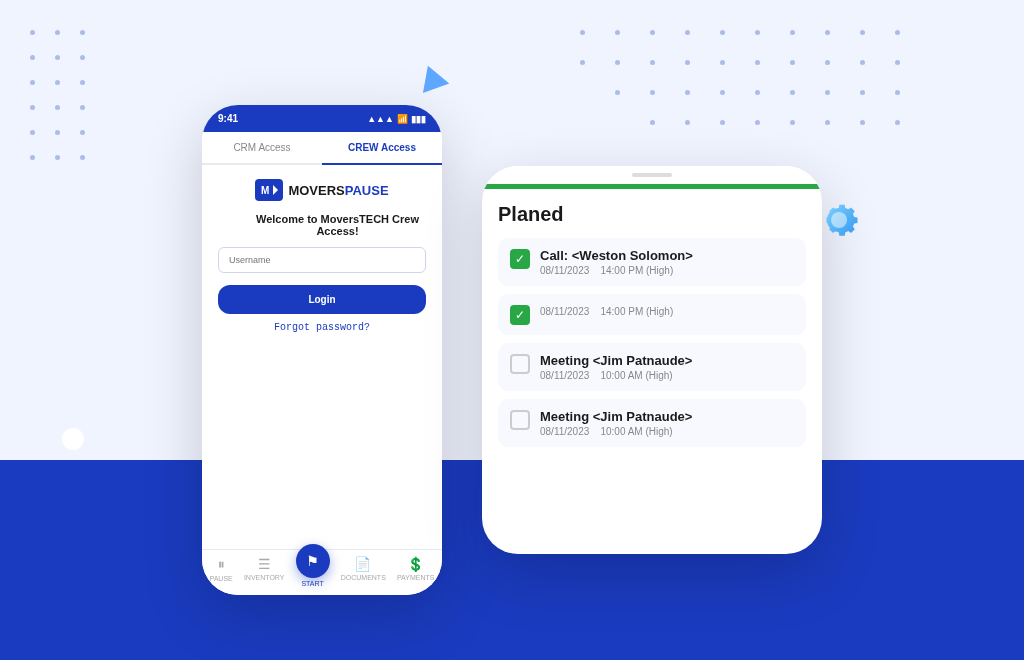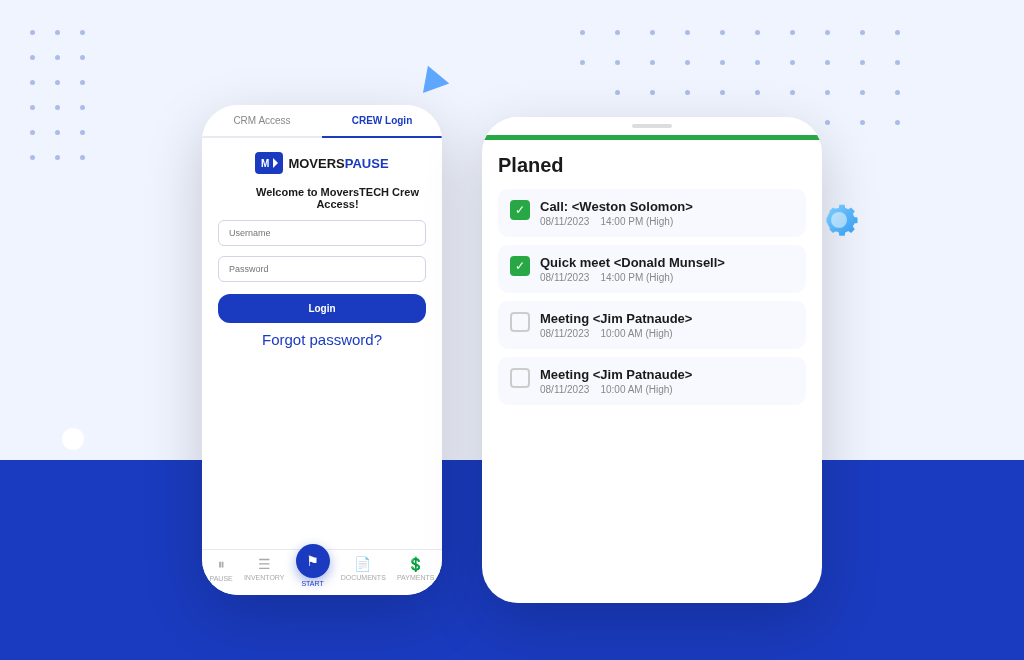--- a/index.html
+++ b/index.html
@@ -60,21 +60,21 @@
       overflow: hidden;
       position: relative;
     }
     .phone-left {
       width: 240px;
       height: 490px;
       margin-top: 20px;
     }
     .phone-right {
       width: 340px;
-      height: 486px;
+      height: 388px;
       margin-top: 40px;
     }
 
     
     .status-bar {
       background: #1a3bbf;
       color: #fff;
       font-size: 10px;
       font-weight: 600;
       padding: 8px 16px;
@@ -180,24 +180,25 @@
       color: #fff;
       border: none;
       border-radius: 12px;
       padding: 9px;
       font-size: 10px;
       font-weight: 600;
       cursor: pointer;
       margin-top: 4px;
     }
     .forgot-link {
-      font-size: 15px;
+      font-size: 10px;
       color: #1a3bbf;
       cursor: pointer;
       text-decoration: none;
+      font-family: Liberation Mono, monospace;
     }
 
     
     .bottom-nav {
       position: absolute;
       bottom: 0; left: 0; right: 0;
       background: #fff;
       border-top: 1px solid #e8eaf0;
       display: flex;
       justify-content: space-around;
@@ -403,27 +404,35 @@
     </defs>
     <path fill="url(#gearGrad)" d="M30 18a12 12 0 1 0 0 24 12 12 0 0 0 0-24zm18.5 9.5l-3.3-0.5a15.5 15.5 0 0 0-1.3-3.1l1.9-2.7-3.8-3.8-2.7 1.9a15.5 15.5 0 0 0-3.1-1.3l-0.5-3.3h-5.4l-0.5 3.3a15.5 15.5 0 0 0-3.1 1.3l-2.7-1.9-3.8 3.8 1.9 2.7a15.5 15.5 0 0 0-1.3 3.1l-3.3 0.5v5.4l3.3 0.5a15.5 15.5 0 0 0 1.3 3.1l-1.9 2.7 3.8 3.8 2.7-1.9a15.5 15.5 0 0 0 3.1 1.3l0.5 3.3h5.4l0.5-3.3a15.5 15.5 0 0 0 3.1-1.3l2.7 1.9 3.8-3.8-1.9-2.7a15.5 15.5 0 0 0 1.3-3.1l3.3-0.5v-5.4z"></path>
     <circle cx="30" cy="30" r="8" fill="white" opacity="0.5"></circle>
   </svg>
 </div>
 
 <div class="main-content">
 
   <div class="phone-mockup phone-left">
 
+    <div class="status-bar">
+      <span>9:41</span>
+      <div class="status-icons">
+        <span>▲▲▲</span>
+        <span>📶</span>
+        <span>▮▮▮</span>
+      </div>
+    </div>
 
     <div class="tab-bar">
       <div class="tab">
         <span>CRM Access</span>
       </div>
       <div class="tab active">
-        <span>CREW Login</span>
+        <span>CREW Access</span>
       </div>
     </div>
 
     <div class="login-content">
 
       <div class="logo-area">
         <div class="logo-icon">
           <svg width="20" height="16" viewBox="0 0 20 16">
             <rect x="0" y="0" width="20" height="16" rx="2" fill="#1a3bbf"></rect>
             <text x="2" y="12" font-size="10" fill="white" font-weight="bold">M</text>
@@ -431,21 +440,20 @@
           </svg>
         </div>
         <div class="logo-text">
           MOVERS<span>PAUSE</span>
         </div>
       </div>
 
       <div class="welcome-title">Welcome to MoversTECH Crew Access!</div>
 
       <input class="input-field" type="text" placeholder="Username" style="">
-      <input class="input-field" type="password" placeholder="Password" style="">
 
       <button class="login-btn">Login</button>
       <a class="forgot-link">Forgot password?</a>
     </div>
 
     <div class="bottom-nav">
       <div class="nav-item">
         <span class="nav-icon">⏸</span>
         <span>PAUSE</span>
       </div>
@@ -489,21 +497,20 @@
             <span>08/11/2023</span>
             &nbsp;&nbsp;
             <span>14:00 PM (High)</span>
           </div>
         </div>
       </div>
 
       <div class="task-card">
         <div class="checkbox-checked">✓</div>
         <div class="task-info">
-          <div class="task-title">Quick meet  &lt;Donald Munsell&gt;</div>
           <div class="task-meta">
             <span>08/11/2023</span>
             &nbsp;&nbsp;
             <span>14:00 PM (High)</span>
           </div>
         </div>
       </div>
 
       <div class="task-card">
         <div class="checkbox-unchecked"></div>

